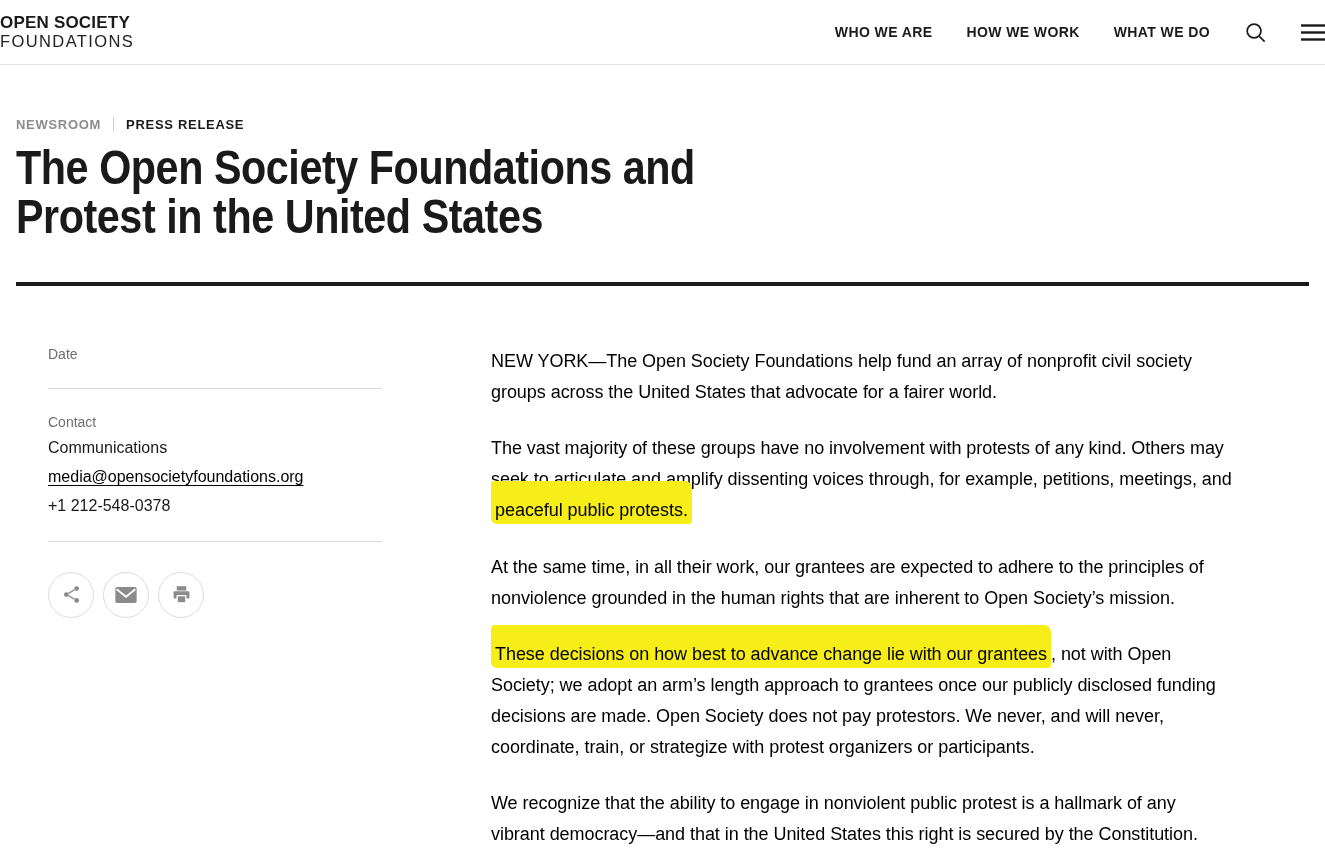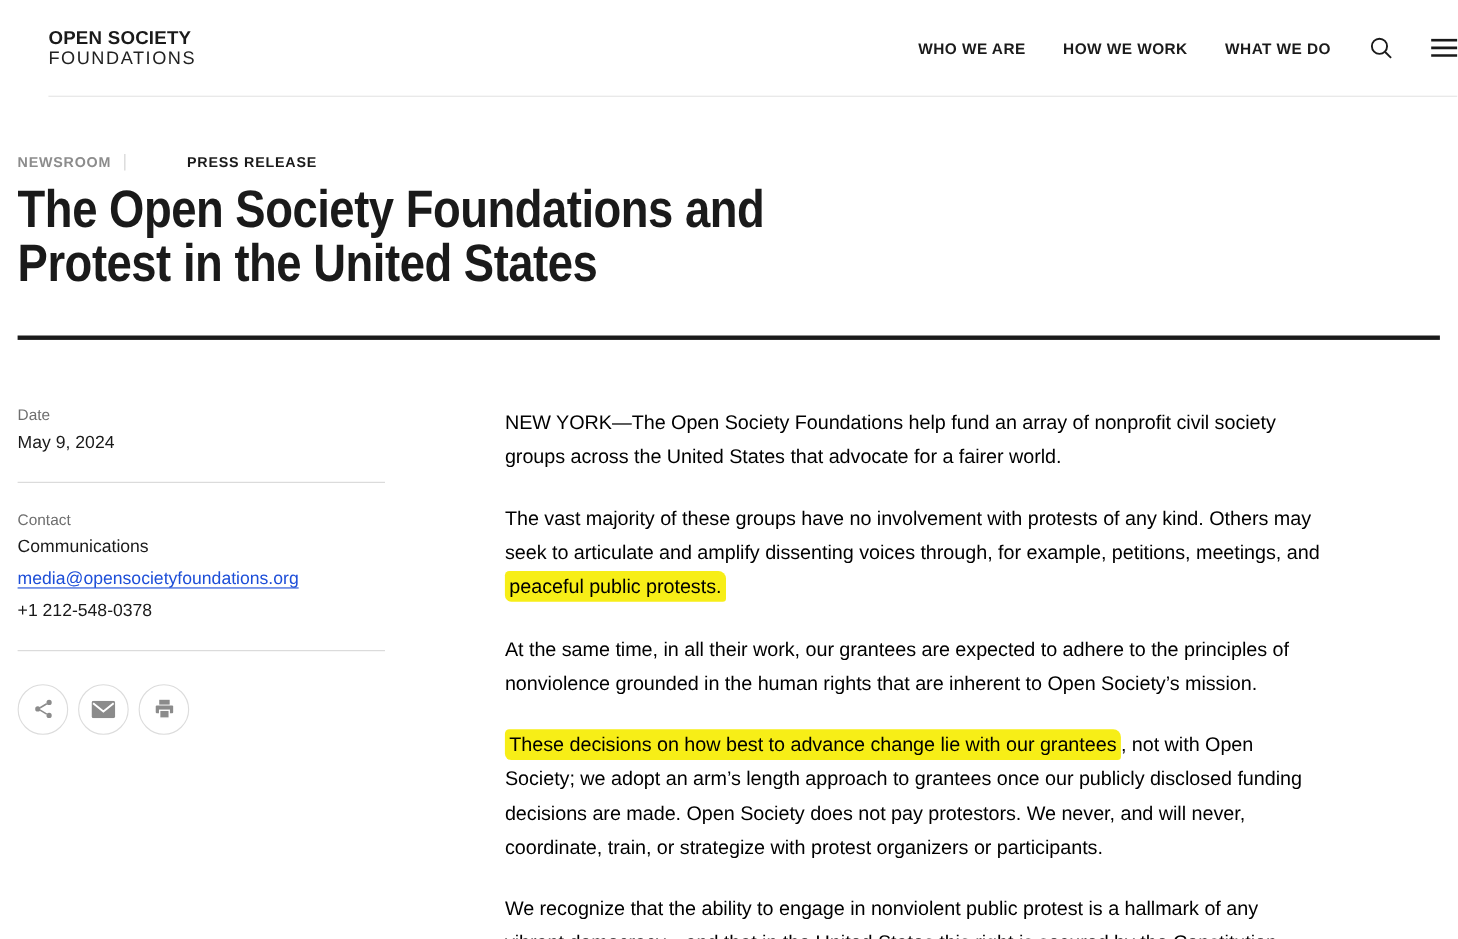--- a/index.html
+++ b/index.html
@@ -6,90 +6,89 @@
   html, body { margin: 0; padding: 0; background: #fff; }
   body {
     width: 1325px;
     font-family: "Liberation Sans", sans-serif;
     color: #1a1a1a;
     -webkit-font-smoothing: antialiased;
   }
 
   
   .header {
-    height: 88px;
+    height: 65px;
     display: flex;
     align-items: center;
     justify-content: space-between;
     padding: 0 0;
     border-bottom: 1px solid #e4e4e4;
-    margin-left: 44px;
   }
   .logo { line-height: 1.12; cursor: pointer; }
   .logo-line1 { font-weight: bold; font-size: 17px; letter-spacing: 0.2px; }
   .logo-line2 { font-weight: normal; font-size: 16.5px; letter-spacing: 1.4px; color: #222; }
   .nav { display: flex; align-items: center; gap: 34px; }
   .nav-link {
     font-weight: bold; font-size: 14px; letter-spacing: 0.4px;
     color: #1a1a1a; text-decoration: none; cursor: pointer; white-space: nowrap;
   }
   .icon-btn { background: none; border: none; padding: 0; cursor: pointer; display: flex; align-items: center; }
 
   
   .breadcrumb {
     margin: 52px 16px 0;
     display: flex; align-items: center; gap: 12px;
     font-size: 13px; font-weight: bold; letter-spacing: 0.7px;
   }
   .breadcrumb-section { color: #8c8c8c; cursor: pointer; }
   .breadcrumb-divider { width: 1px; height: 15px; background: #cfcfcf; }
-  .breadcrumb-type { color: #1a1a1a; margin-left: 44px; }
+  .breadcrumb-type { color: #1a1a1a; }
 
   
   .page-title {
     margin: 12px 16px 0;
     font-weight: bold;
     font-size: 48px;
     line-height: 1.02;
     letter-spacing: -0.5px;
     transform: scaleX(0.86);
     transform-origin: left top;
     white-space: nowrap;
   }
   .title-rule {
     height: 4px; background: #1a1a1a;
     margin: 40px 16px 0;
   }
 
   
   .content { display: flex; padding: 0 16px; margin-top: 60px; align-items: flex-start; }
-  .sidebar { width: 334px; flex: none; }
+  .sidebar { width: 334px; flex: none; margin-left: 32px; }
   .meta-label { font-size: 14px; color: #6e6e6e; margin: 0 0 9px; }
   .meta-value { font-size: 16px; color: #1a1a1a; margin: 0; }
   .sidebar-rule { border: none; border-top: 1px solid #d8d8d8; margin: 26px 0 25px; }
   .contact-line { font-size: 16px; margin: 0 0 11px; }
-  .contact-email { color: #1d4ed8; text-decoration: underline; text-underline-offset: 3px; cursor: pointer; }
+  .contact-email { color: #000000; text-decoration: underline; text-underline-offset: 3px; cursor: pointer; }
   .share-row { display: flex; gap: 9px; margin-top: 30px; }
   .share-btn {
     width: 46px; height: 46px; border-radius: 50%;
     border: 1px solid #dcdcdc; background: #fff;
     display: flex; align-items: center; justify-content: center;
     cursor: pointer; padding: 0;
   }
 
   
   .main { width: 742px; margin-left: 109px; flex: none; }
   .main p {
     font-size: 18px; line-height: 1.73; margin: 0 0 25px;
     color: #000000; letter-spacing: -0.05px;
   }
   .main mark {
     background: #f7ee17;
     color: inherit;
-    padding: 4px 4px 4px;
+    padding: 19px 4px 4px;
     border-radius: 4px 7px 3px 6px;
     -webkit-box-decoration-break: clone;
     box-decoration-break: clone;
   }
 </style>
 </head>
 <body>
 
 <header class="header">
   <div class="logo">
@@ -129,21 +128,20 @@
 <h1 class="page-title">
   <div>The Open Society Foundations and</div>
   <div>Protest in the United States</div>
 </h1>
 <div class="title-rule"></div>
 
 <div class="content">
 
   <aside class="sidebar">
     <p class="meta-label">Date</p>
-    <p class="meta-value">May 9, 2024</p>
     <hr class="sidebar-rule">
     <p class="meta-label">Contact</p>
     <p class="contact-line">Communications</p>
     <p class="contact-line"><a class="contact-email">media@opensocietyfoundations.org</a></p>
     <p class="contact-line">+1 212-548-0378</p>
     <hr class="sidebar-rule">
     <div class="share-row">
       <button class="share-btn" aria-label="Share">
         <span style="display:flex;">
           <svg width="19" height="19" viewBox="0 0 24 24">

